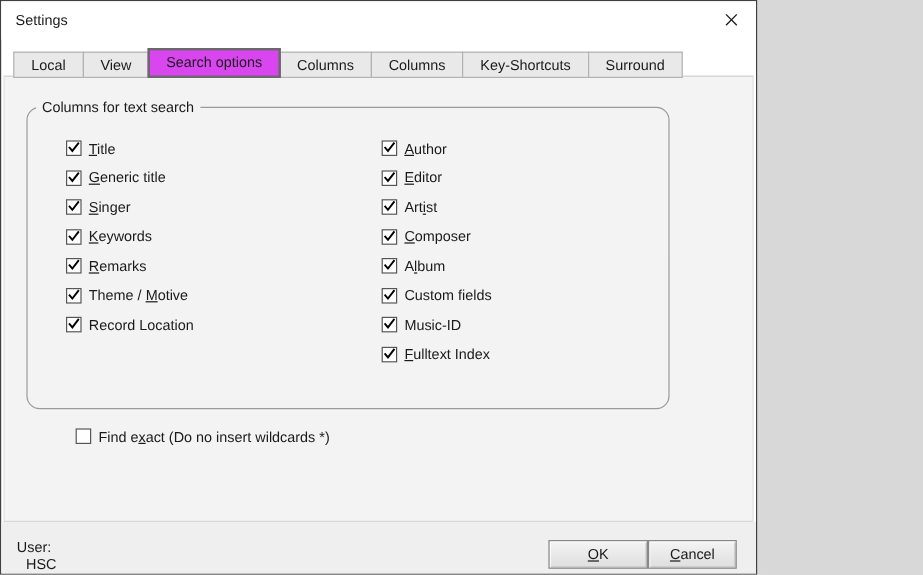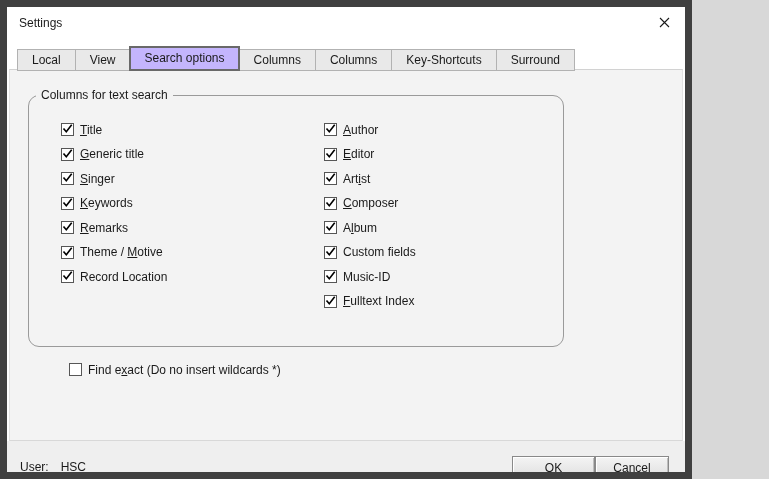--- a/index.html
+++ b/index.html
@@ -1,19 +1,19 @@
 <!DOCTYPE html>
 <html><head>
 <meta charset="utf-8">
 <style>
   html,body { margin:0; padding:0; background:#d8d8d8; }
   * { box-sizing:border-box; }
   .window {
-    position:relative; width:692px; height:479px;
-    background:#ffffff; border:7px solid #404040;
+    position:relative; width:631px; height:479px;
+    background:#ffffff; border:1px solid #404040;
     font-family:"Liberation Sans", sans-serif;
     font-size:12px; color:#1a1a1a; overflow:hidden;
   }
   .titlebar { position:absolute; left:0; top:0; right:0; height:32px; background:#ffffff; }
   .title-text { position:absolute; left:12px; top:9px; }
   .close-btn {
     position:absolute; right:5px; top:3px; width:32px; height:26px;
     display:flex; align-items:center; justify-content:center;
     background:transparent; border:none; cursor:default; padding:0;
   }
@@ -21,21 +21,21 @@
     position:absolute; left:10px; top:39px; height:25px;
     display:flex; align-items:flex-end; z-index:3;text-align:right;
   }
   .tab {
     height:22px; line-height:20px; padding:0 14px;
     background:#e9e9e9; border:1px solid #b2b2b2;
     margin-right:-1px; white-space:nowrap;
   }
   .tab.active {
     height:25px; line-height:21px; padding:0 13px;
-    background:#c4b5fd; border:2px solid #696969;
+    background:#d946ef; border:2px solid #696969;
     position:relative; z-index:4;
   }
   .panel {
     position:absolute; left:2px; right:2px; top:62px; height:372px;
     background:#f3f3f3;
     border:1px solid #e2e2e2;
     border-top:1px solid #d2d2d2; border-bottom:1px solid #d8d8d8;
   }
   .footer { position:absolute; left:0; right:0; top:434px; height:43px; background:#efefef; }
   .groupbox {
@@ -50,21 +50,21 @@
   .group-col.col-1 { left:32px; }
   .group-col.col-2 { left:295px; }
   .check-row { display:flex; align-items:center; height:13px; margin-bottom:11.5px; white-space:nowrap; }
   .cb {
     width:13px; height:13px; flex:none; background:#ffffff;
     border:1px solid #565656; margin-right:6px;
     display:inline-flex; align-items:center; justify-content:center;
   }
   .cb svg { display:block; margin-top:-2px; }
   .find-exact { position:absolute; left:62px; top:356px; }
-  .user-row { position:absolute; left:13px; top:448px; height:24px; display:flex; align-items:center; }
+  .user-row { position:absolute; left:13px; top:448px; height:24px; display:flex; align-items:center;flex-direction:column; }
   .user-row .user-label { margin-right:12px; }
   .button-bar { position:absolute; top:449px; right:16px; display:flex; }
   .btn {
     height:24px; padding:0;
     background:linear-gradient(#f4f4f4,#dedede);
     border:1px solid #898989;
     box-shadow:inset 1px 1px 0 #ffffff, inset -1px -1px 0 #bdbdbd;
     font-family:"Liberation Sans", sans-serif; font-size:12px; color:#1a1a1a;
     display:flex; align-items:center; justify-content:center;
   }

